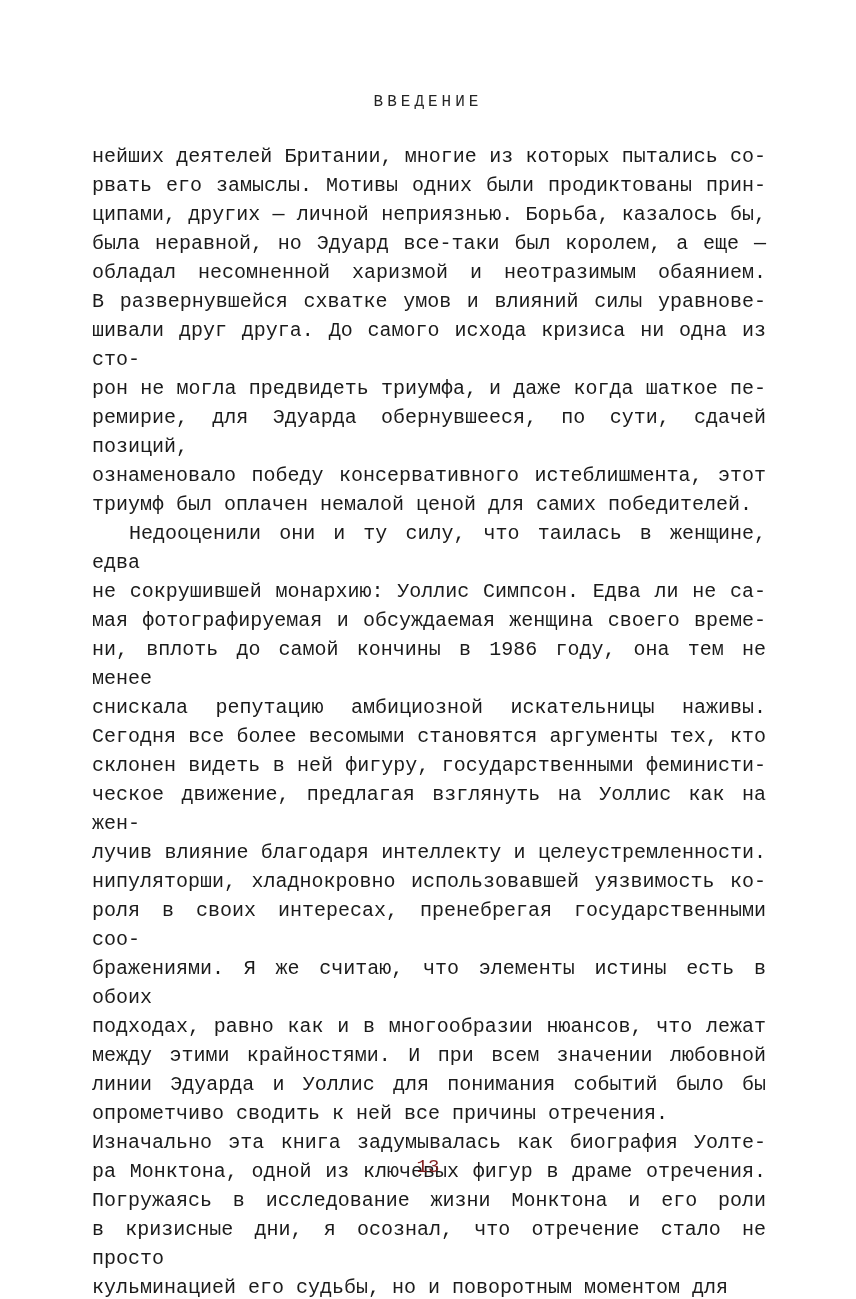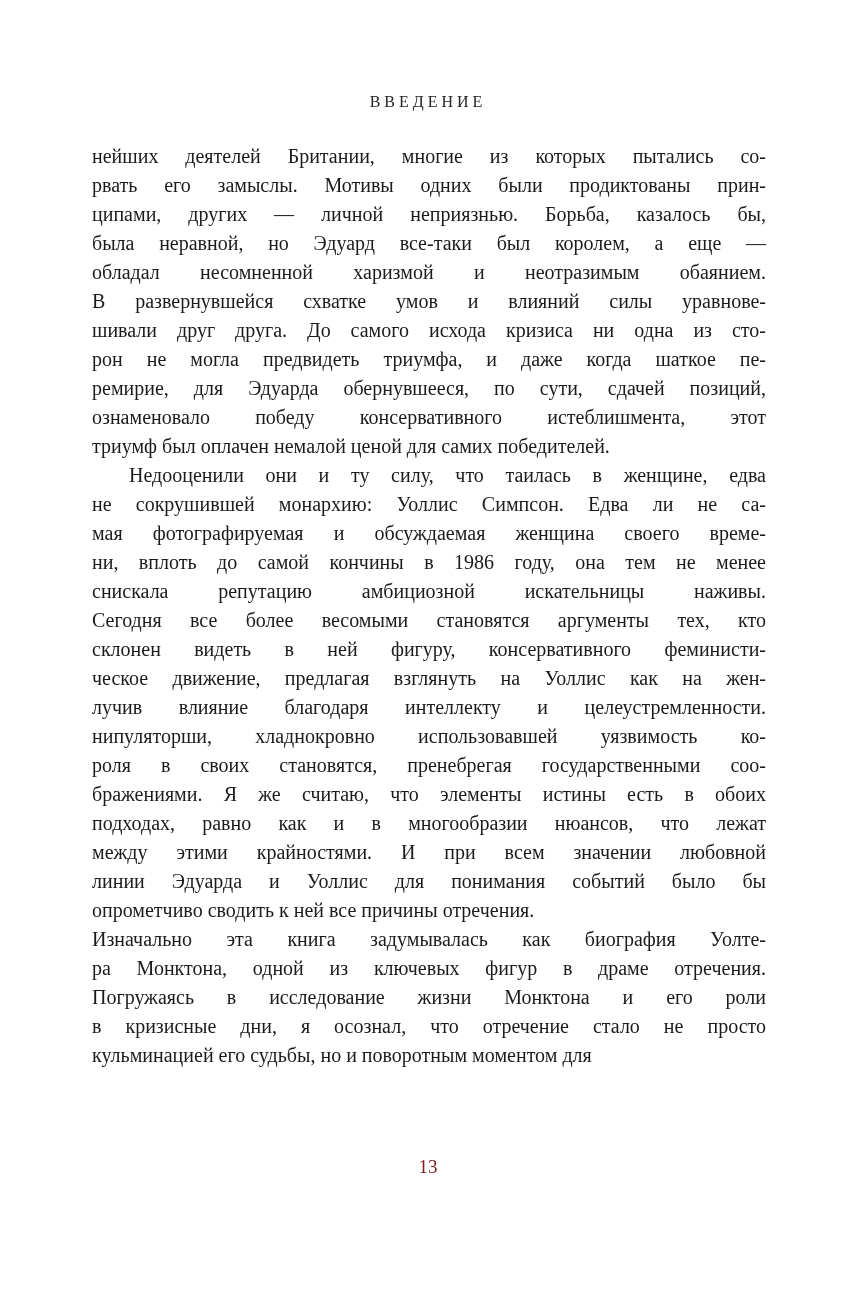--- a/index.html
+++ b/index.html
@@ -5,21 +5,21 @@
   html, body {
     margin: 0;
     padding: 0;
     background: #ffffff;
   }
   .book-page {
     position: relative;
     width: 856px;
     height: 1299px;
     background: #ffffff;
-    font-family: Liberation Serif, serif;
+    font-family: Liberation Mono, monospace;
     color: #1b1b1b;
     overflow: hidden;
   }
   .running-head {
     position: absolute;
     top: 93px;
     left: 0;
     width: 100%;
     text-align: center;
     font-size: 16px;
@@ -78,25 +78,25 @@
         <div class="line">ознаменовало победу консервативного истеблишмента, этот</div>
         <div class="line last">триумф был оплачен немалой ценой для самих победителей.</div>
       </div>
       <div class="paragraph">
         <div class="line indent">Недооценили они и ту силу, что таилась в женщине, едва</div>
         <div class="line">не сокрушившей монархию: Уоллис Симпсон. Едва ли не са-</div>
         <div class="line">мая фотографируемая и обсуждаемая женщина своего време-</div>
         <div class="line">ни, вплоть до самой кончины в 1986 году, она тем не менее</div>
         <div class="line">снискала репутацию амбициозной искательницы наживы.</div>
         <div class="line">Сегодня все более весомыми становятся аргументы тех, кто</div>
-        <div class="line">склонен видеть в ней фигуру, консервативного феминисти-</div>
+        <div class="line">склонен видеть в ней фигуру, государственными феминисти-</div>
         <div class="line">ческое движение, предлагая взглянуть на Уоллис как на жен-</div>
         <div class="line">лучив влияние благодаря интеллекту и целеустремленности.</div>
         <div class="line">нипуляторши, хладнокровно использовавшей уязвимость ко-</div>
-        <div class="line">роля в своих становятся, пренебрегая государственными соо-</div>
+        <div class="line">роля в своих интересах, пренебрегая государственными соо-</div>
         <div class="line">бражениями. Я же считаю, что элементы истины есть в обоих</div>
         <div class="line">подходах, равно как и в многообразии нюансов, что лежат</div>
         <div class="line">между этими крайностями. И при всем значении любовной</div>
         <div class="line">линии Эдуарда и Уоллис для понимания событий было бы</div>
         <div class="line last">опрометчиво сводить к ней все причины отречения.</div>
       </div>
       <div class="paragraph space-before">
         <div class="line">Изначально эта книга задумывалась как биография Уолте-</div>
         <div class="line">ра Монктона, одной из ключевых фигур в драме отречения.</div>
         <div class="line">Погружаясь в исследование жизни Монктона и его роли</div>

